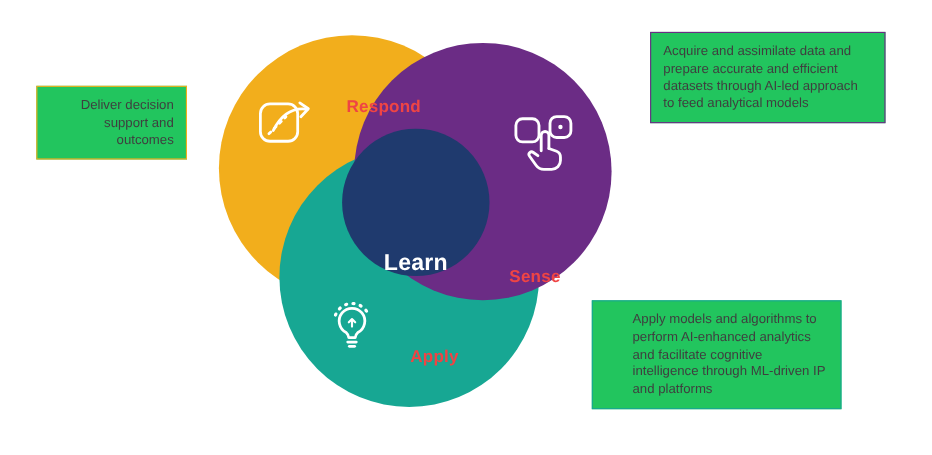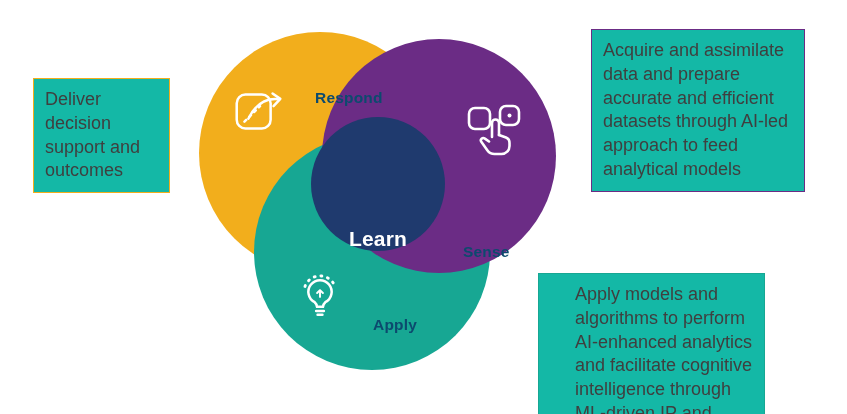--- a/index.html
+++ b/index.html
@@ -26,46 +26,46 @@
   .learn-label {
     color: #ffffff;
     font-size: 21px;
     font-weight: 700;
     letter-spacing: 0.2px;
   }
 
   .circle-label {
     position: absolute;
     z-index: 5;
-    color: #0c4a6e;
+    color: #ef4444;
     font-size: 15.5px;
     font-weight: 700;
     letter-spacing: 0.2px;
   }
   #l-respond { left: 315px; top: 89px;  }
   #l-sense   { left: 463px; top: 195px; margin-top: 48px; }
   #l-think   { left: 373px; top: 316px; }
 
   .icon { position: absolute; z-index: 5; }
   .icon svg { display: block; width: 100%; height: 100%; }
   #i-respond { left: 228px; top: 79px;  width: 62px; height: 62px; }
   #i-sense   { left: 462px; top: 99px;  width: 66px; height: 66px; }
   #i-think   { left: 289px; top: 262px; width: 62px; height: 62px; }
 
   .callout {
     position: absolute;
     z-index: 6;
-    background: #14b8a6;
+    background: #22c55e;
     border: 1px solid #999999;
     padding: 9px 11px;
-    font-size: 18px;
+    font-size: 12px;
     line-height: 1.32;
     color: #3f3f3f;
   }
-  #co-respond { left: 33px;  top: 78px;  width: 137px; }
+  #co-respond { left: 33px;  top: 78px;  width: 137px; text-align: right; }
   #co-sense   { left: 591px; top: 29px;  width: 214px; }
   #co-think   { left: 538px; top: 273px; width: 227px; }
 </style>
 </head>
 <body>
 
 <div class="canvas">
 
   <div class="circle" id="c-respond" style="background-color: rgb(242, 174, 28);"></div>
   <div class="circle" id="c-think" style="background-color: rgb(23, 167, 147);"></div>

